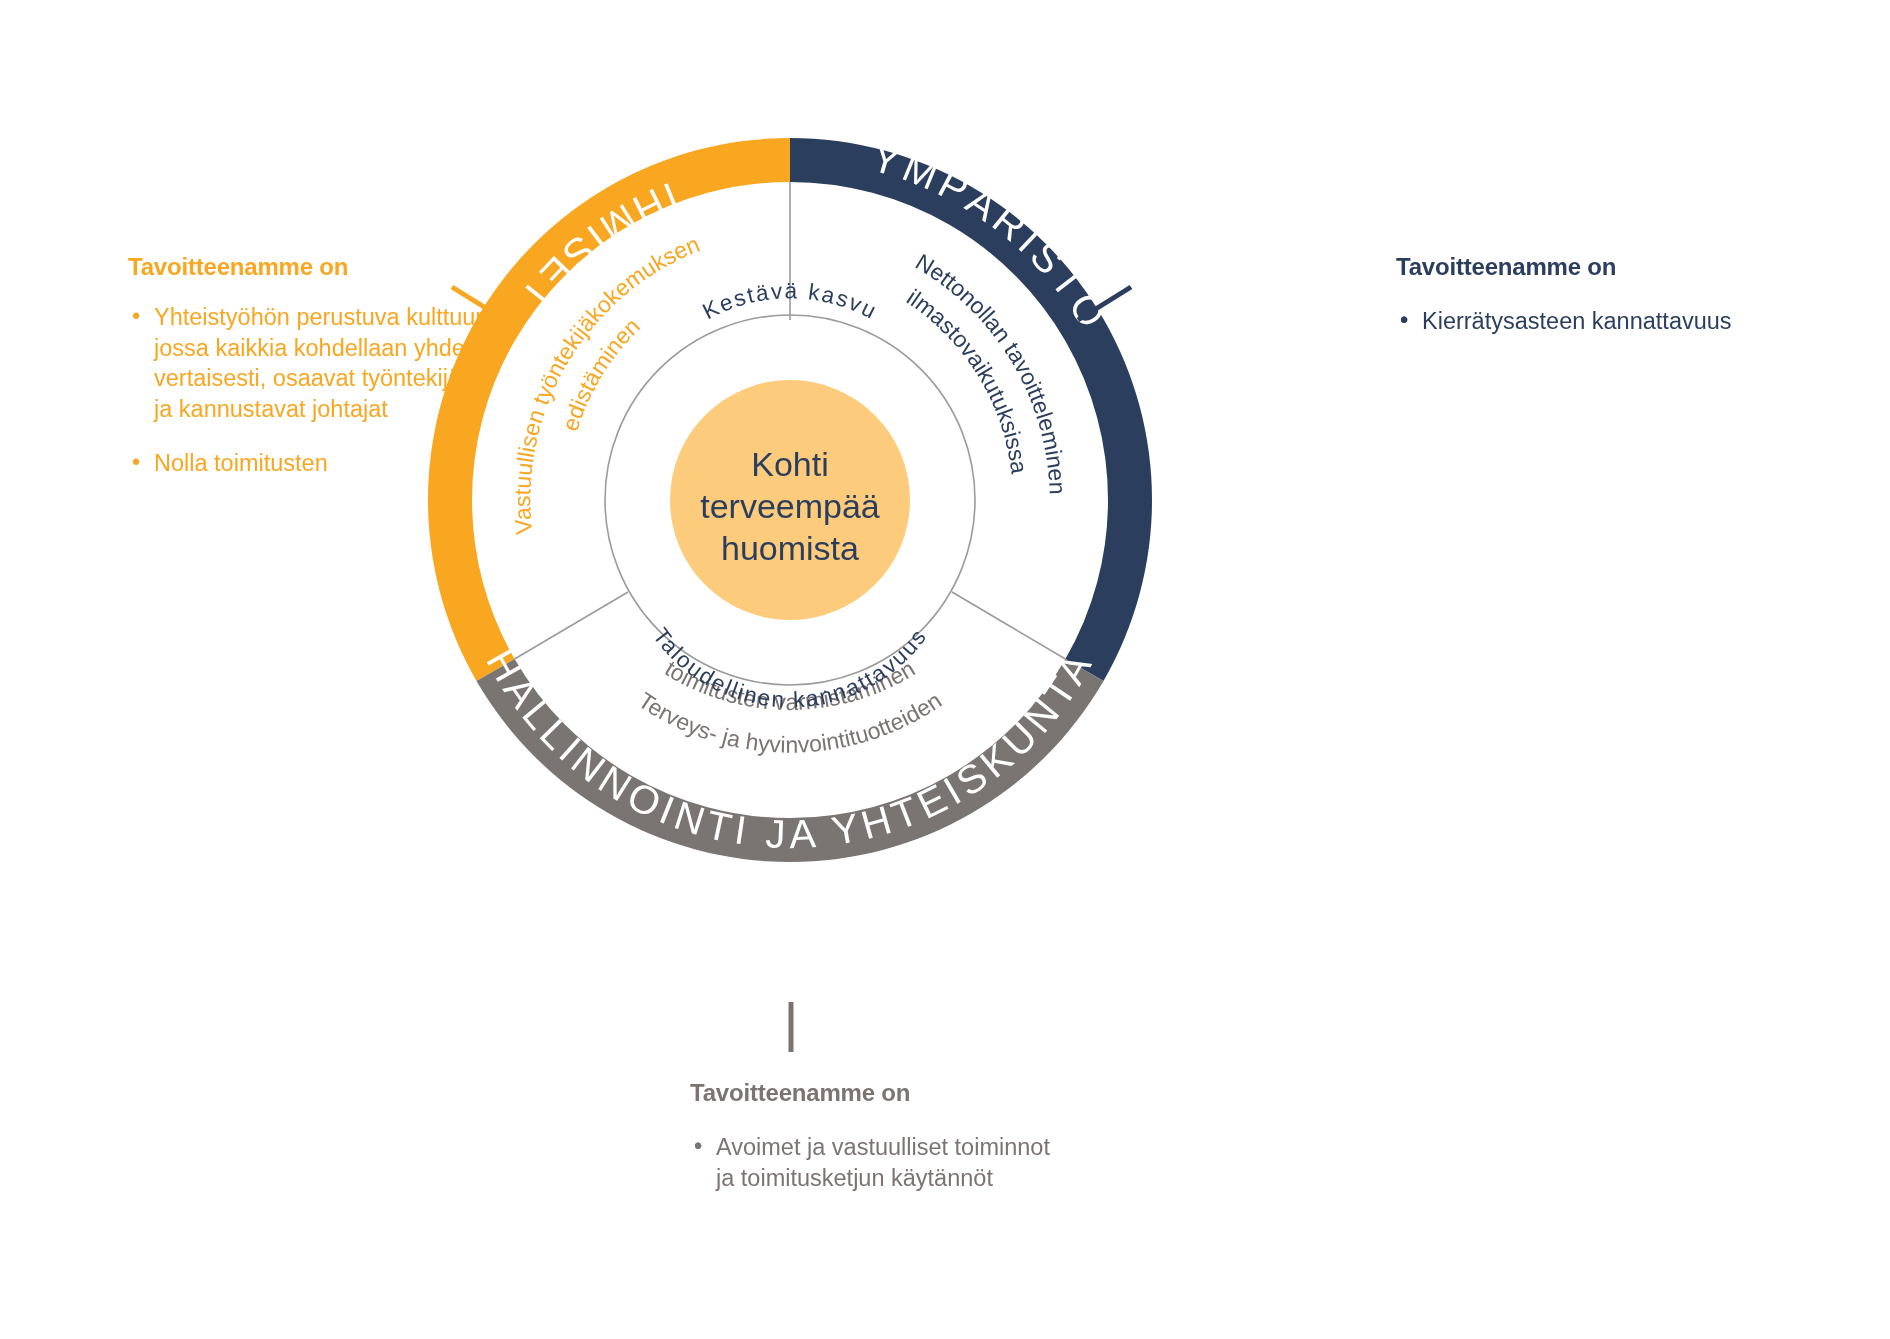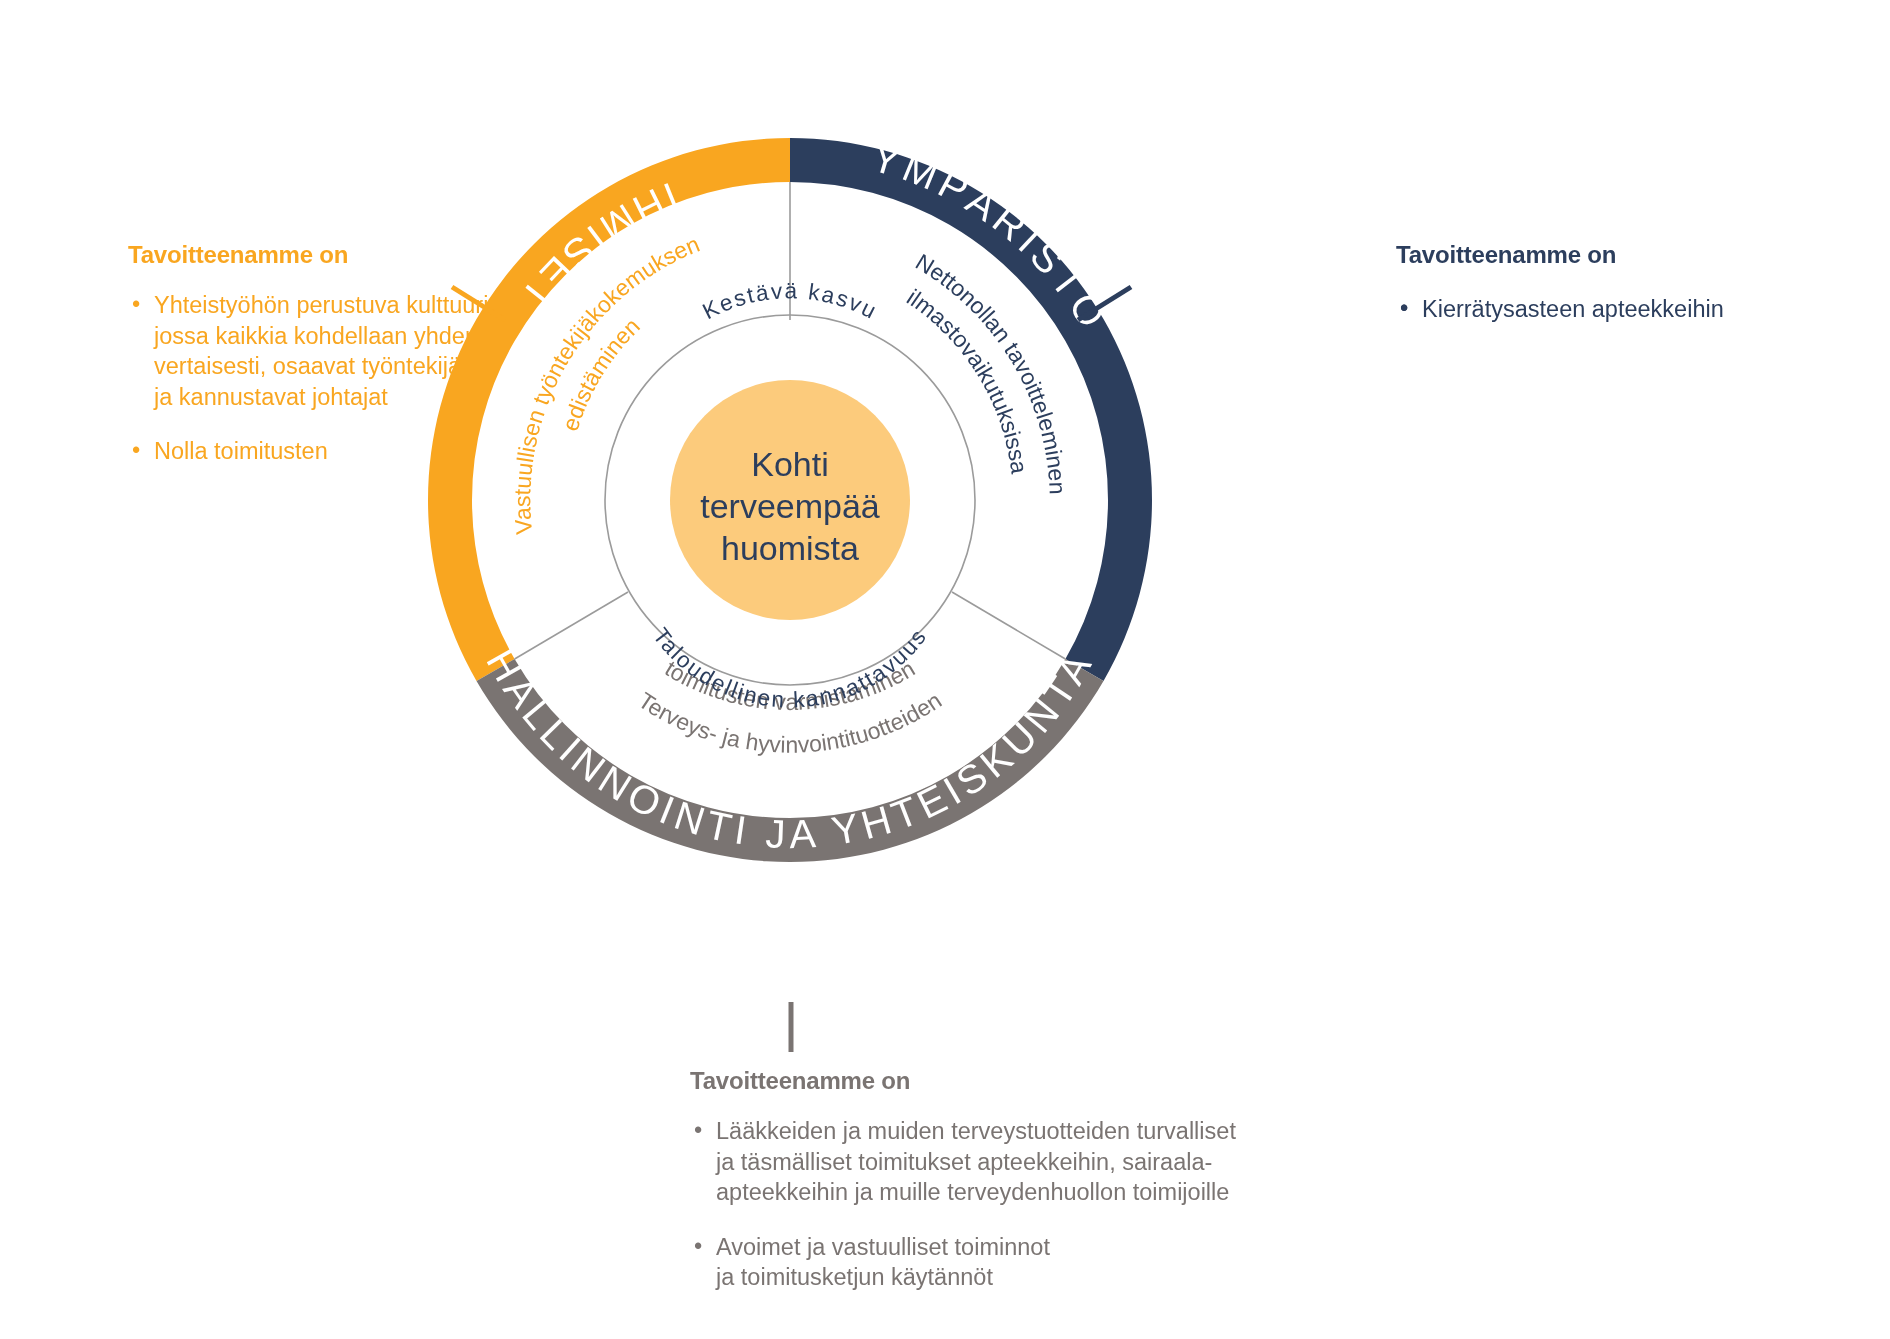--- a/index.html
+++ b/index.html
@@ -15,21 +15,21 @@
     width: 1890px; height: 1339px;
     background: #ffffff;
   }
 
   
   .callout { position: absolute; }
   .callout .c-title {
     font-weight: bold;
     font-size: 24px;
     line-height: 1.25;
-    margin: 4px 0 20px 0;
+    margin: 16px 0 20px 0;
     letter-spacing: -0.2px;
   }
   .callout ul {
     list-style: none;
     margin: 0; padding: 0;
   }
   .callout li {
     position: relative;
     padding-left: 26px;
     font-size: 23.5px;
@@ -105,28 +105,28 @@
     <ul>
       <li><span class="bullet">•</span><span>Yhteistyöhön perustuva kulttuuri,<br>jossa kaikkia kohdellaan yhden-<br>vertaisesti, osaavat työntekijät<br>ja kannustavat johtajat</span></li>
       <li><span class="bullet">•</span><span>Nolla toimitusten</span></li>
     </ul>
   </div>
 
   <div class="callout" id="callout-environment">
     <div class="c-title">Tavoitteenamme on</div>
     <ul>
       <li><span class="bullet">•</span></li>
-      <li><span class="bullet">•</span><span>Kierrätysasteen apteekkeihin</span></li>
+      <li><span class="bullet">•</span><span>Kierrätysasteen kannattavuus</span></li>
     </ul>
   </div>
 
   <div class="callout" id="callout-governance">
     <div class="c-title">Tavoitteenamme on</div>
     <ul>
-      <li><span class="bullet">•</span><span>Lääkkeiden ja muiden terveystuotteiden turvalliset<br>ja täsmälliset toimitukset apteekkeihin, sairaala-<br>apteekkeihin ja muille terveydenhuollon toimijoille</span></li>
+      <li><span class="bullet">•</span></li>
       <li><span class="bullet">•</span><span>Avoimet ja vastuulliset toiminnot<br>ja toimitusketjun käytännöt</span></li>
     </ul>
   </div>
 
   <div id="wheel">
     <svg width="760" height="760" viewBox="0 0 760 760">
       <defs>
 
         <path id="p-people" d="M 380 40 A 340 340 0 0 0 86.6 550" fill="none"></path>
 

